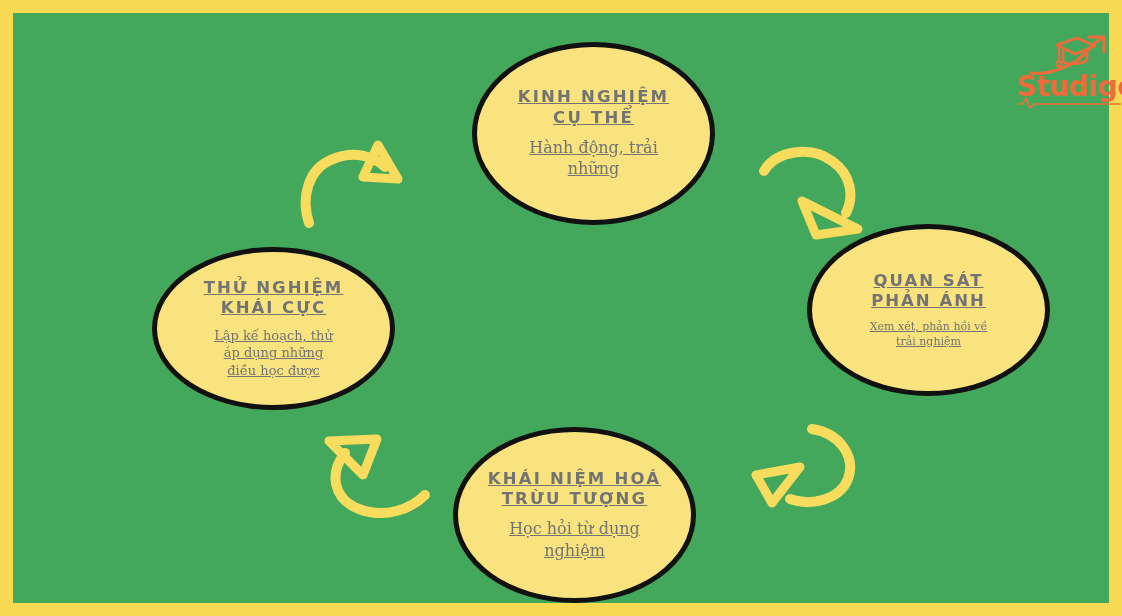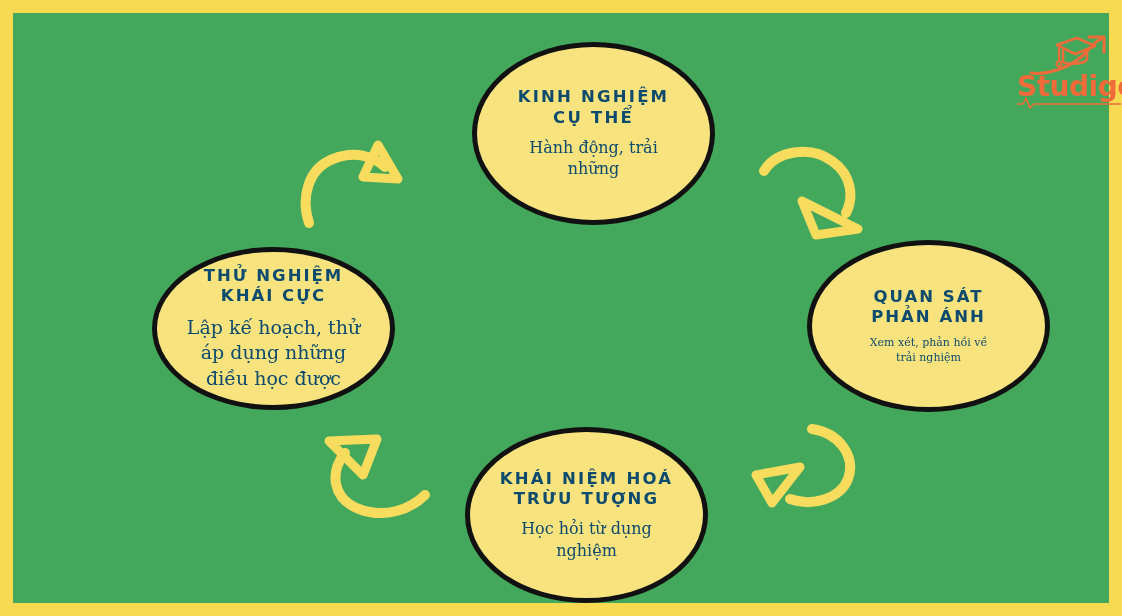--- a/index.html
+++ b/index.html
@@ -29,48 +29,49 @@
     position: absolute;
     box-sizing: border-box;
     background: #f8e37e;
     border: 5px solid #111111;
     border-radius: 50%;
     display: flex;
     flex-direction: column;
     align-items: center;
     justify-content: center;
     text-align: center;
-    color: #0c4a6e;
+    color: #737373;
+    text-decoration: underline;
   }
   .node .title {
     font-family: "DejaVu Sans", sans-serif;
     font-weight: 700;
     letter-spacing: 2.2px;
     line-height: 1.22;
     font-size: 16.5px;
     margin: 0 0 9px 0;
     white-space: pre-line;
   }
   .node .desc {
     font-family: "DejaVu Serif", serif;
     font-weight: 400;
     font-size: 16px;
     line-height: 1.34;
     margin: 0;
     white-space: pre-line;
   }
 
   #node-top     { left: 459px; top: 29px;  width: 243px; height: 183px; }
-  #node-right   { left: 794px; top: 227px; width: 243px; height: 172px; }
-  #node-bottom  { left: 452px; top: 414px; width: 243px; height: 176px; }
+  #node-right   { left: 794px; top: 211px; width: 243px; height: 172px; }
+  #node-bottom  { left: 440px; top: 414px; width: 243px; height: 176px; }
   #node-left    { left: 139px; top: 234px; width: 243px; height: 163px; }
 
   #node-left .title,
   #node-right .title { letter-spacing: 2.0px; }
-  #node-left .desc   { font-size: 19px; }
+  #node-left .desc   { font-size: 13px; }
   #node-right .desc  { font-size: 11px; }
 
   
   .arrow {
     position: absolute;
     pointer-events: none;
   }
   #arrow-tl { left: 286px; top: 126px; width: 116px; height: 92px; }
   #arrow-tr { left: 745px; top: 132px; width: 112px; height: 96px; }
   #arrow-br { left: 735px; top: 404px; width: 118px; height: 100px; }

